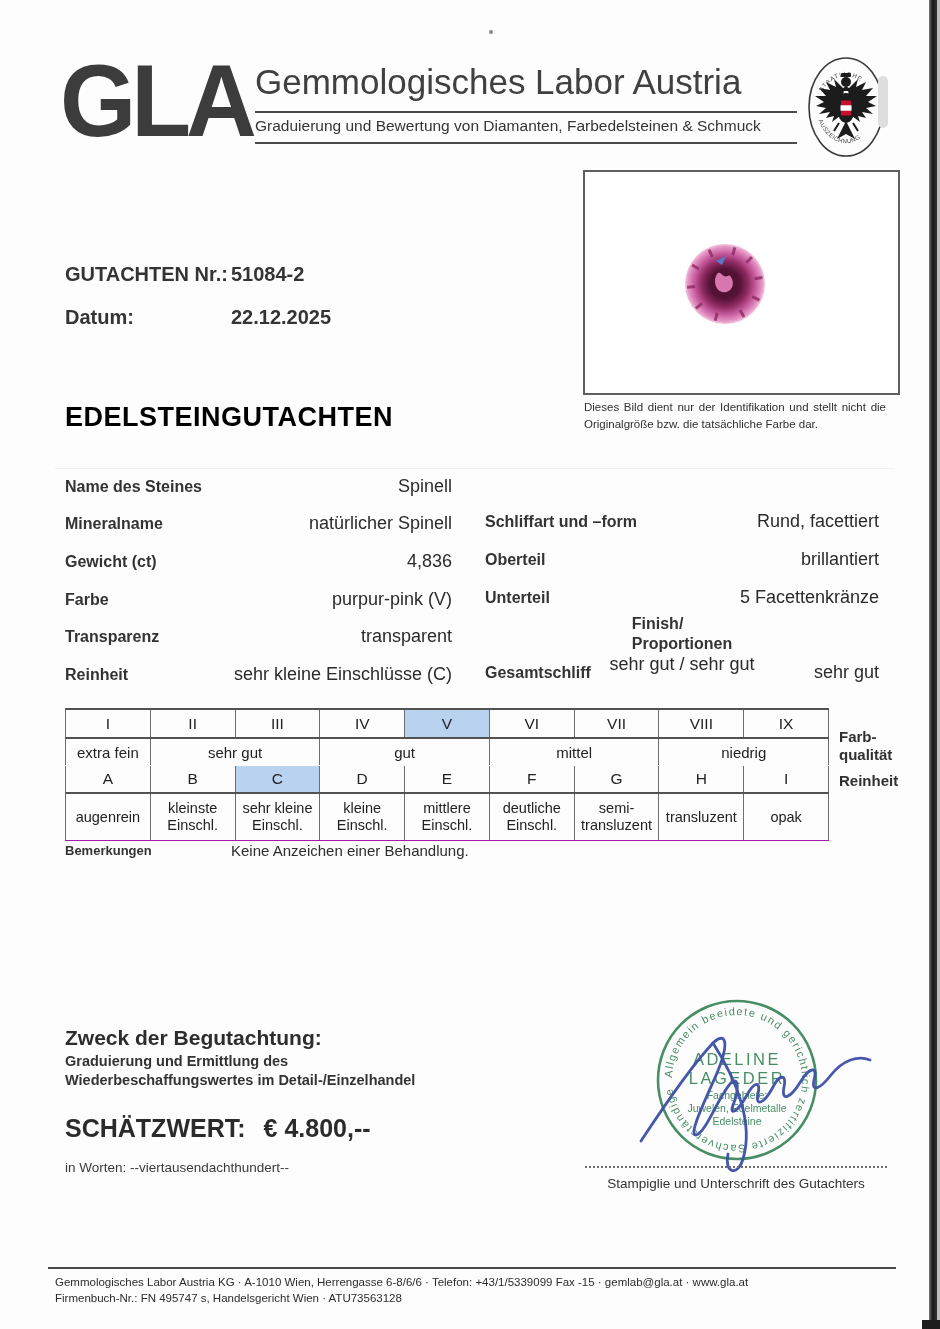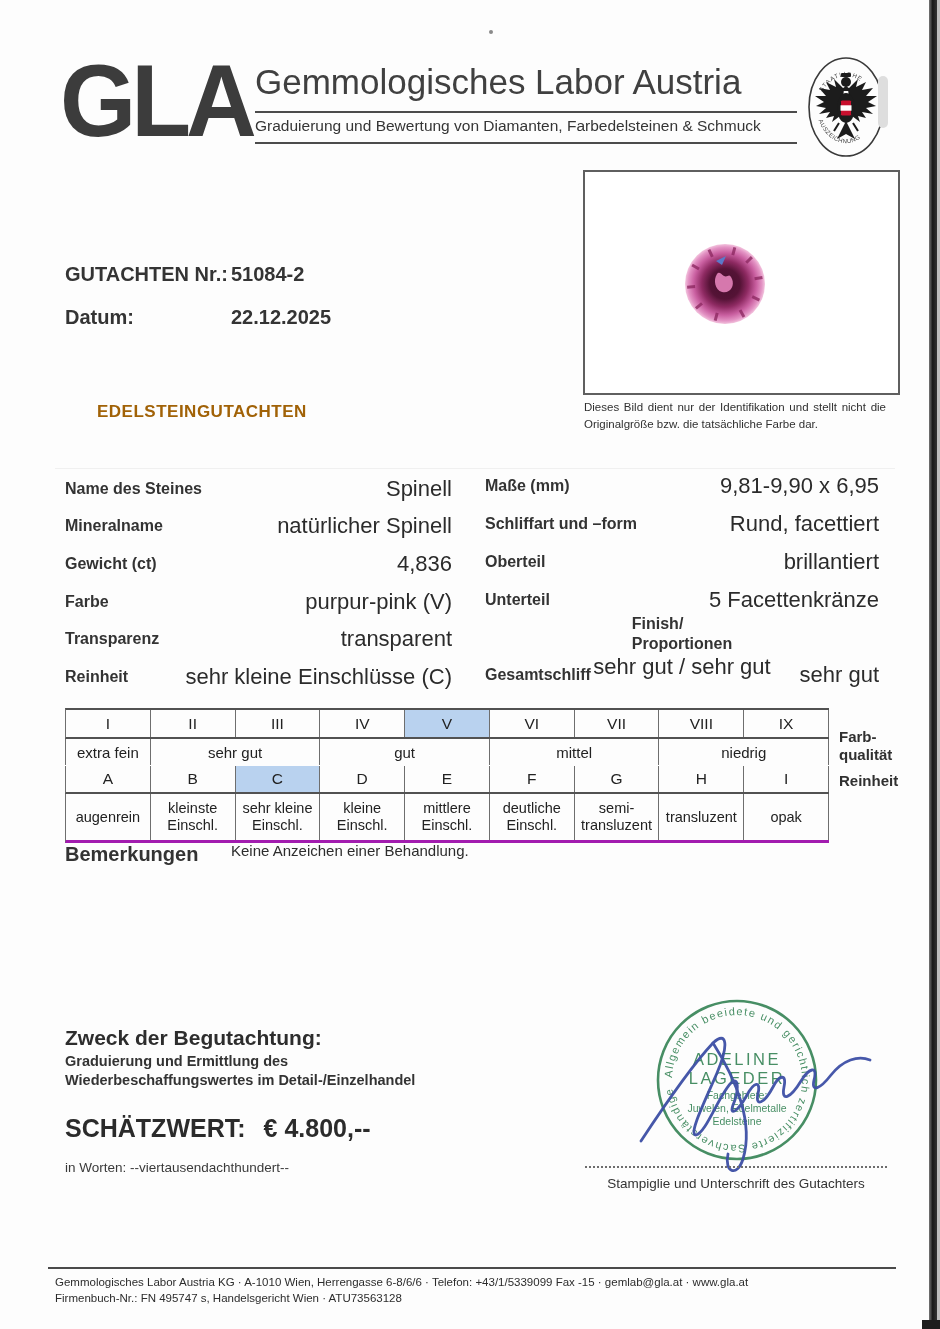--- a/index.html
+++ b/index.html
@@ -12,38 +12,38 @@
   .hline{height:2px;background:#4c4c4c;}
   .l1{left:255px;top:111px;width:542px;}
   .l2{left:255px;top:142px;width:542px;}
   .subtitle{left:255px;top:117px;font-size:15.5px;color:#353535;}
   
   .meta-label{font-size:20px;font-weight:bold;color:#343434;}
   .meta-value{font-size:20px;font-weight:bold;color:#343434;}
   
   .photo-box{left:583px;top:170px;width:313px;height:221px;border:2px solid #5f5f5f;background:#fff;}
   .photo-caption{left:584px;top:399px;width:302px;font-size:11.5px;line-height:1.45;color:#303030;text-align:justify;}
-  .section-title{left:65px;top:402px;font-size:17px;font-weight:bold;letter-spacing:.5px;color:#a16207;margin-left:32px;}
+  .section-title{left:65px;top:402px;font-size:27px;font-weight:bold;letter-spacing:.5px;color:#000000;}
   .faintline{left:55px;top:468px;width:840px;height:1px;background:#f0f0f0;}
   
   .prow{position:absolute;display:flex;justify-content:space-between;align-items:center;}
   .prow-l{left:65px;width:387px;}
   .prow-r{left:485px;width:394px;}
   .plabel{font-size:16px;font-weight:bold;color:#333;white-space:pre-line;line-height:1.25;}
-  .pvalue{font-size:22px;color:#2b2b2b;text-align:left;}
+  .pvalue{font-size:18px;color:#2b2b2b;text-align:left;}
   
   .gblock{position:absolute;left:65px;width:764px;}
   .grow{display:grid;grid-template-columns:repeat(9,1fr);}
   .gcell{border-right:1px solid #6e6e6e;display:flex;align-items:center;justify-content:center;
          text-align:center;color:#222;}
   .gblock .grow{border-left:1px solid #6e6e6e;}
   #row-color-codes{height:27px;border-top:2px solid #525252;border-bottom:2px solid #525252;font-size:15.5px;}
   #row-color-groups{height:26px;font-size:15px;}
   #row-clarity-codes{height:26px;border-bottom:2px solid #525252;font-size:15.5px;}
-  #row-clarity-desc{min-height:46px;font-size:14.5px;line-height:1.15;border-bottom:3px solid #a21caf;}
+  #row-clarity-desc{min-height:46px;font-size:14.5px;line-height:1.15;border-bottom:1px solid #a21caf;}
   #row-clarity-desc .gcell{padding:3px 2px;}
   .hl{background:#b9d2ef;}
   .side-label{position:absolute;left:839px;font-size:15px;font-weight:bold;color:#303030;line-height:1.2;}
   
   .purpose-title{left:65px;top:1026px;font-size:21px;font-weight:bold;color:#2d2d2d;}
   .purpose-line{font-size:14.5px;font-weight:bold;color:#333;}
   .estimate{left:65px;top:1114px;font-size:25px;font-weight:bold;color:#2b2b2b;}
   .estimate .val{margin-left:18px;}
   .inwords{left:65px;top:1160px;font-size:13.5px;color:#3a3a3a;}
   
@@ -150,24 +150,20 @@
   </div>
   <div class="prow prow-l" style="top:626px;">
     <span class="plabel">Transparenz</span>
     <span class="pvalue">transparent</span>
   </div>
   <div class="prow prow-l" style="top:664px;">
     <span class="plabel">Reinheit</span>
     <span class="pvalue">sehr kleine Einschlüsse (C)</span>
   </div>
 
-  <div class="prow prow-r" style="top:473px;">
-    <span class="plabel">Maße (mm)</span>
-    <span class="pvalue">9,81-9,90 x 6,95</span>
-  </div>
   <div class="prow prow-r" style="top:511px;">
     <span class="plabel">Schliffart und –form</span>
     <span class="pvalue">Rund, facettiert</span>
   </div>
   <div class="prow prow-r" style="top:549px;">
     <span class="plabel">Oberteil</span>
     <span class="pvalue">brillantiert</span>
   </div>
   <div class="prow prow-r" style="top:587px;">
     <span class="plabel">Unterteil</span>
@@ -224,21 +220,21 @@
         <div class="gcell">deutliche Einschl.</div>
         <div class="gcell">semi-transluzent</div>
         <div class="gcell">transluzent</div>
         <div class="gcell">opak</div>
       </div>
   </div>
   <div class="side-label" style="top:712px;white-space:pre-line;margin-top:16px;">Farb-
 qualität</div>
   <div class="side-label" style="top:772px;">Reinheit</div>
 
-  <div class="abs" style="left:65px;top:843px;font-size:20px;font-weight:bold;color:#333;">Bemerkungen</div>
+  <div class="abs" style="left:65px;top:843px;font-size:13px;font-weight:bold;color:#333;">Bemerkungen</div>
   <div class="abs" style="left:231px;top:842px;font-size:15px;color:#2d2d2d;">Keine Anzeichen einer Behandlung.</div>
 
   <div class="abs purpose-title">Zweck der Begutachtung:</div>
   <div class="abs purpose-line" style="left:65px;top:1053px;">Graduierung und Ermittlung des</div>
   <div class="abs purpose-line" style="left:65px;top:1072px;">Wiederbeschaffungswertes im Detail-/Einzelhandel</div>
   <div class="abs estimate">
     <span>SCHÄTZWERT:</span><span class="val">€ 4.800,--</span>
   </div>
   <div class="abs inwords">in Worten: --viertausendachthundert--</div>
 

